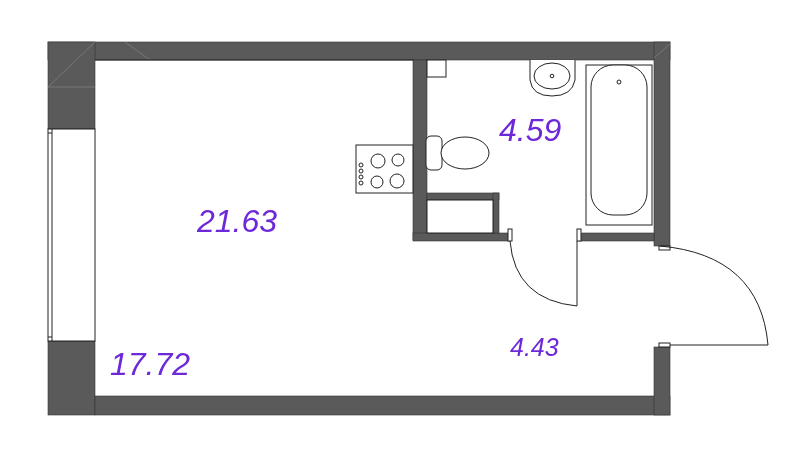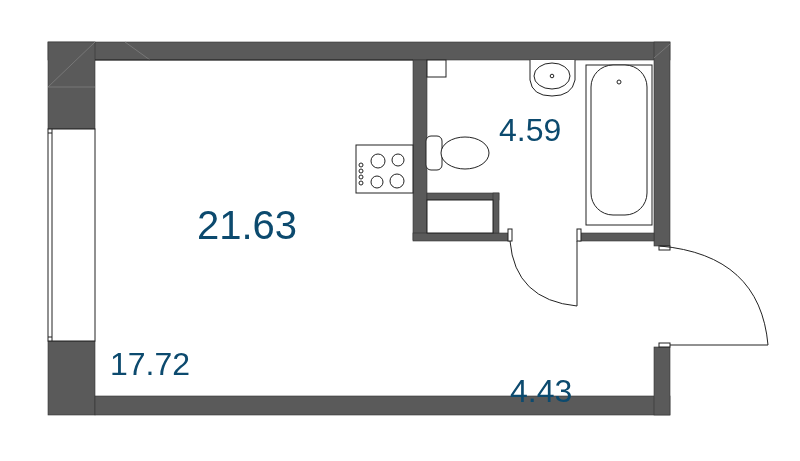--- a/index.html
+++ b/index.html
@@ -1,18 +1,18 @@
 <!DOCTYPE html>
 <html><head>
 <meta charset="utf-8">
 <style>
   html,body{margin:0;padding:0;background:#fff;}
   body{width:800px;height:461px;position:relative;overflow:hidden;font-family:"Liberation Sans",sans-serif;}
   svg{position:absolute;left:0;top:0;}
-  .lbl{position:absolute;color:#0c4a6e;font-family:"Liberation Sans",sans-serif;line-height:1;white-space:nowrap;}
+  .lbl{position:absolute;font-style:italic;color:#6d28d9;font-family:"Liberation Sans",sans-serif;line-height:1;white-space:nowrap;}
 </style>
 </head>
 <body>
 
 <svg width="800" height="461" viewBox="0 0 800 461">
 
   <g fill="#5a5a5a" stroke="#333" stroke-width="0.6">
     <rect x="48" y="42" width="622" height="18"></rect>
     <rect x="48" y="42" width="47" height="87"></rect>
     <rect x="48" y="341" width="47" height="74"></rect>
@@ -82,16 +82,16 @@
   </g>
 
   <g stroke="#222" stroke-width="1" fill="none">
     <rect x="659" y="246" width="11" height="4" fill="#fff"></rect>
     <rect x="659" y="343" width="11" height="4" fill="#fff"></rect>
     <line x1="670" y1="345" x2="768" y2="345"></line>
     <path d="M660 246 Q760 255 768 345"></path>
   </g>
 </svg>
 
-<div class="lbl" style="left:197px;top:205px;font-size:40px;">21.63</div>
+<div class="lbl" style="left:197px;top:205px;font-size:32px;">21.63</div>
 <div class="lbl" style="left:499px;top:114px;font-size:32px;">4.59</div>
-<div class="lbl" style="left:510px;top:335px;font-size:32px;margin-top:40px;">4.43</div>
+<div class="lbl" style="left:510px;top:335px;font-size:25px;">4.43</div>
 <div class="lbl" style="left:110px;top:348px;font-size:32px;">17.72</div>
 
 </body></html>

